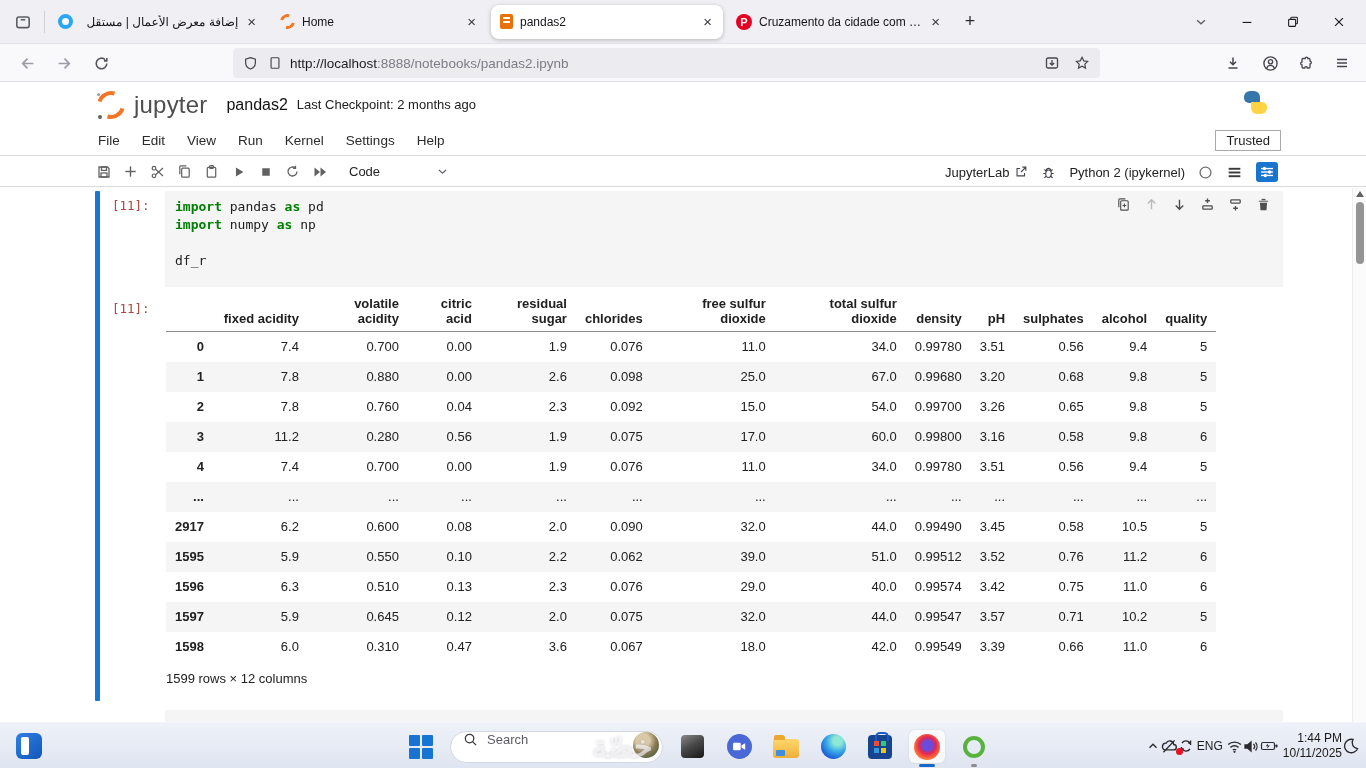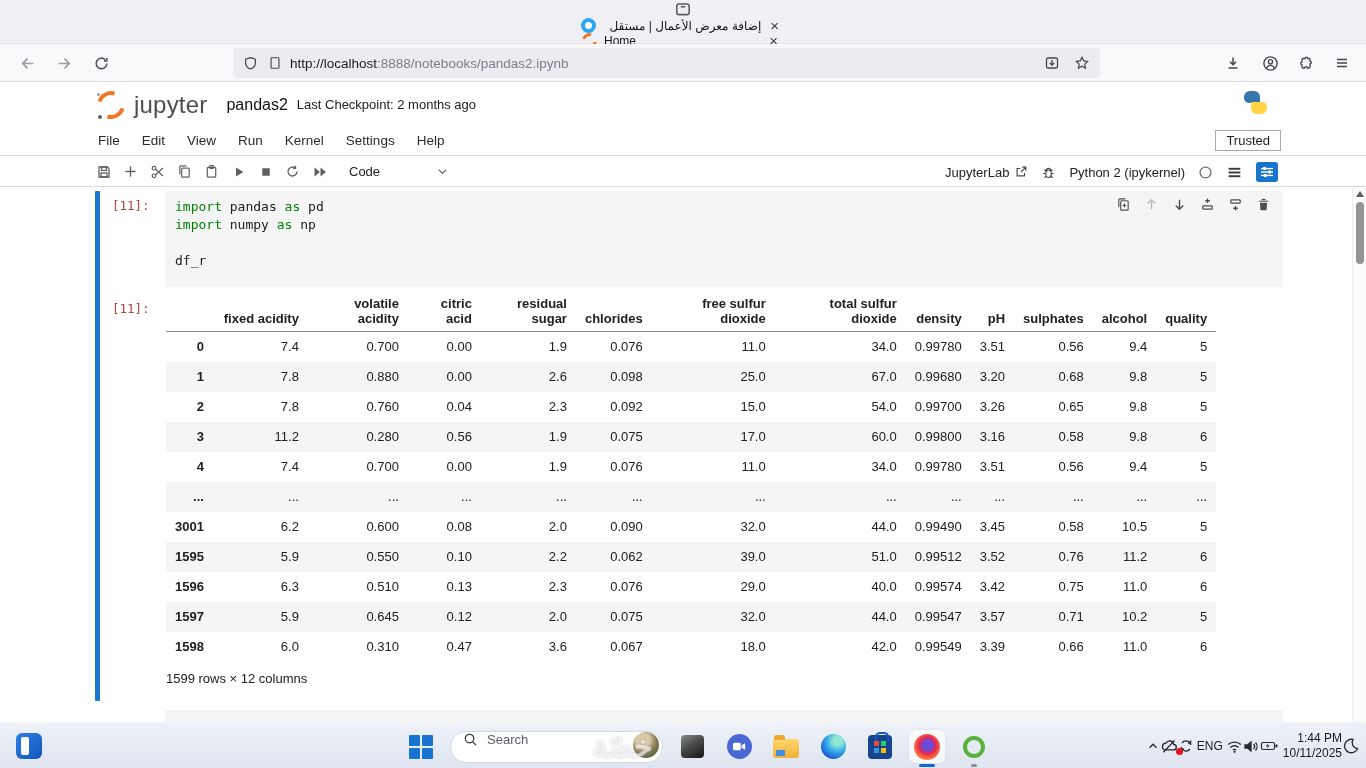--- a/index.html
+++ b/index.html
@@ -4,21 +4,21 @@
 <style>
   * { margin:0; padding:0; box-sizing:border-box; }
   html,body { width:1366px; height:768px; overflow:hidden; background:#fff;
     font-family:"Liberation Sans", sans-serif; }
   .screen { position:relative; width:1366px; height:768px; background:#fff; overflow:hidden; }
   svg { display:block; }
   .ic { color:#5b5b66; }
 
   
   .tabstrip { position:absolute; top:0; left:0; right:0; height:44px; background:#f0f0f4;
-    display:flex; align-items:center; padding:0 6px; border-bottom:1px solid #e3e3e8;flex-direction:column; }
+    display:flex; align-items:center; padding:0 6px; border-bottom:1px solid #e3e3e8; }
   .ffview { width:34px; height:32px; display:grid; place-items:center; border-radius:4px; }
   .tab-sep { width:1px; height:22px; background:#cfcfd8; margin:0 4px; }
   .tab { height:34px; border-radius:8px; display:flex; align-items:center; gap:7px;
     padding:0 9px; font-size:12px; color:#15141a; margin-right:4px; }
   .tab .t-title { flex:1; white-space:nowrap; overflow:hidden; text-overflow:ellipsis; }
   .tab .t-close { font-size:15px; color:#3a3a44; line-height:1; padding:0 2px; }
   .tab.active { background:#fff; box-shadow:0 1px 4px rgba(0,0,0,.25); }
   .tab1 { width:218px; } .tab2 { width:216px; } .tab3 { width:232px; } .tab4 { width:224px; }
   .fav-mostaql { width:15px; height:15px; border:4px solid #2aa7f4; border-radius:50%; background:#fff; flex:none; }
   .fav-jup { width:15px; height:15px; border-radius:50%; border:3px solid transparent;
@@ -80,21 +80,21 @@
   .nb-area { position:absolute; top:188px; left:0; right:0; bottom:46px; background:#fff; }
   .nb-scrollbar { position:absolute; right:0; top:0; bottom:0; width:14px; background:#fbfbfb; border-left:1px solid #ededed; }
   .nb-scroll-up { position:absolute; top:3px; left:3px; width:0; height:0;
     border-left:4px solid transparent; border-right:4px solid transparent; border-bottom:6px solid #606060; }
   .nb-thumb { position:absolute; top:14px; left:3px; width:8px; height:62px; background:#949494; border-radius:4px; }
   .cell-bar { position:absolute; left:95px; top:3px; width:5px; height:510px; background:#1976d2; border-radius:1px; }
   .prompt { position:absolute; left:112px; width:48px; font-family:"DejaVu Sans Mono", monospace;
     font-size:12.5px; color:#ab4642; }
   .cell-input { position:absolute; left:165px; top:3px; width:1118px; height:96px; background:#f5f5f5; }
   .code-editor { padding:7px 10px; font-family:"DejaVu Sans Mono", monospace; font-size:13px; line-height:18px; color:#212121; }
-  .tok-kw { color:#008000; font-weight:400; }
+  .tok-kw { color:#008000; font-weight:700; }
   .tok-op { color:#aa22ff; }
   .tok-str { color:#ba2121; }
   .tok-fn { color:#2160c4; }
   .tok-pl { color:#212121; }
   .cell-tools { position:absolute; top:6px; right:12px; display:flex; gap:13px; color:#4f4f4f; }
   .cell-tools .disabled { color:#b9b9b9; }
   .output-wrap { position:absolute; left:166px; top:108px; }
   table.dataframe { border-collapse:collapse; font-size:13px; color:#212121; }
   table.dataframe th, table.dataframe td { text-align:right; padding:0 9px; font-weight:400; }
   table.dataframe thead th { font-weight:700; border-bottom:1px solid #8c8c8c; height:27px; vertical-align:bottom; padding-bottom:5px; }
@@ -579,21 +579,21 @@
               <td>...</td>
               <td>...</td>
               <td>...</td>
               <td>...</td>
               <td>...</td>
               <td>...</td>
               <td>...</td>
               <td>...</td>
             </tr>
             <tr>
-              <th>3001</th>
+              <th>2917</th>
               <td>6.2</td>
               <td>0.600</td>
               <td>0.08</td>
               <td>2.0</td>
               <td>0.090</td>
               <td>32.0</td>
               <td>44.0</td>
               <td>0.99490</td>
               <td>3.45</td>
               <td>0.58</td>

